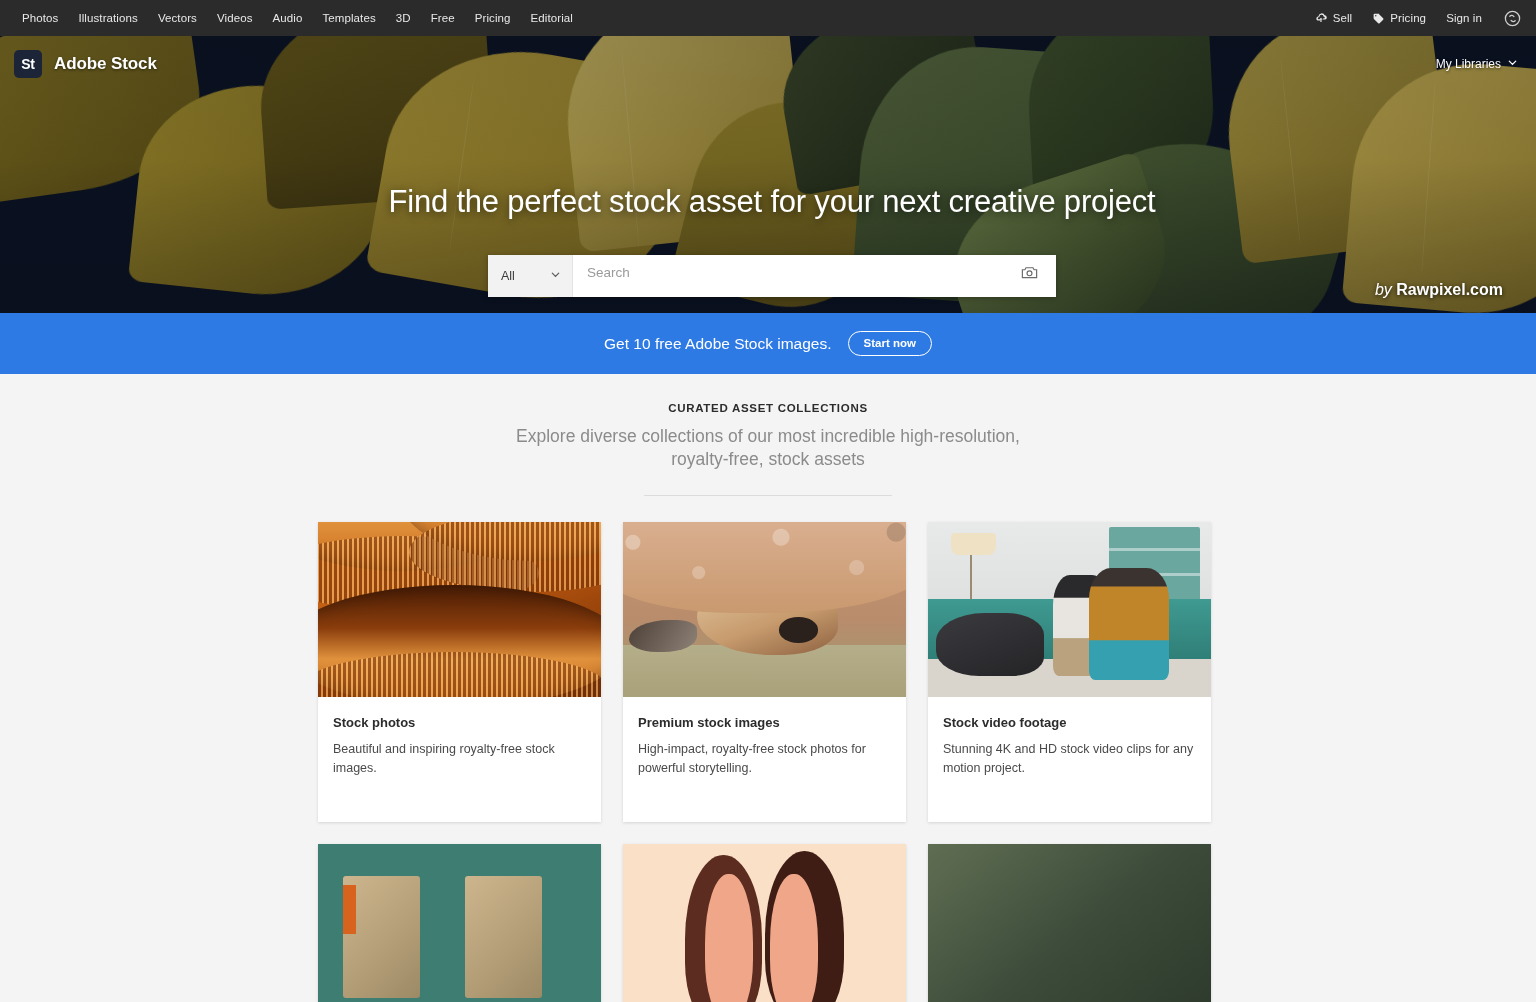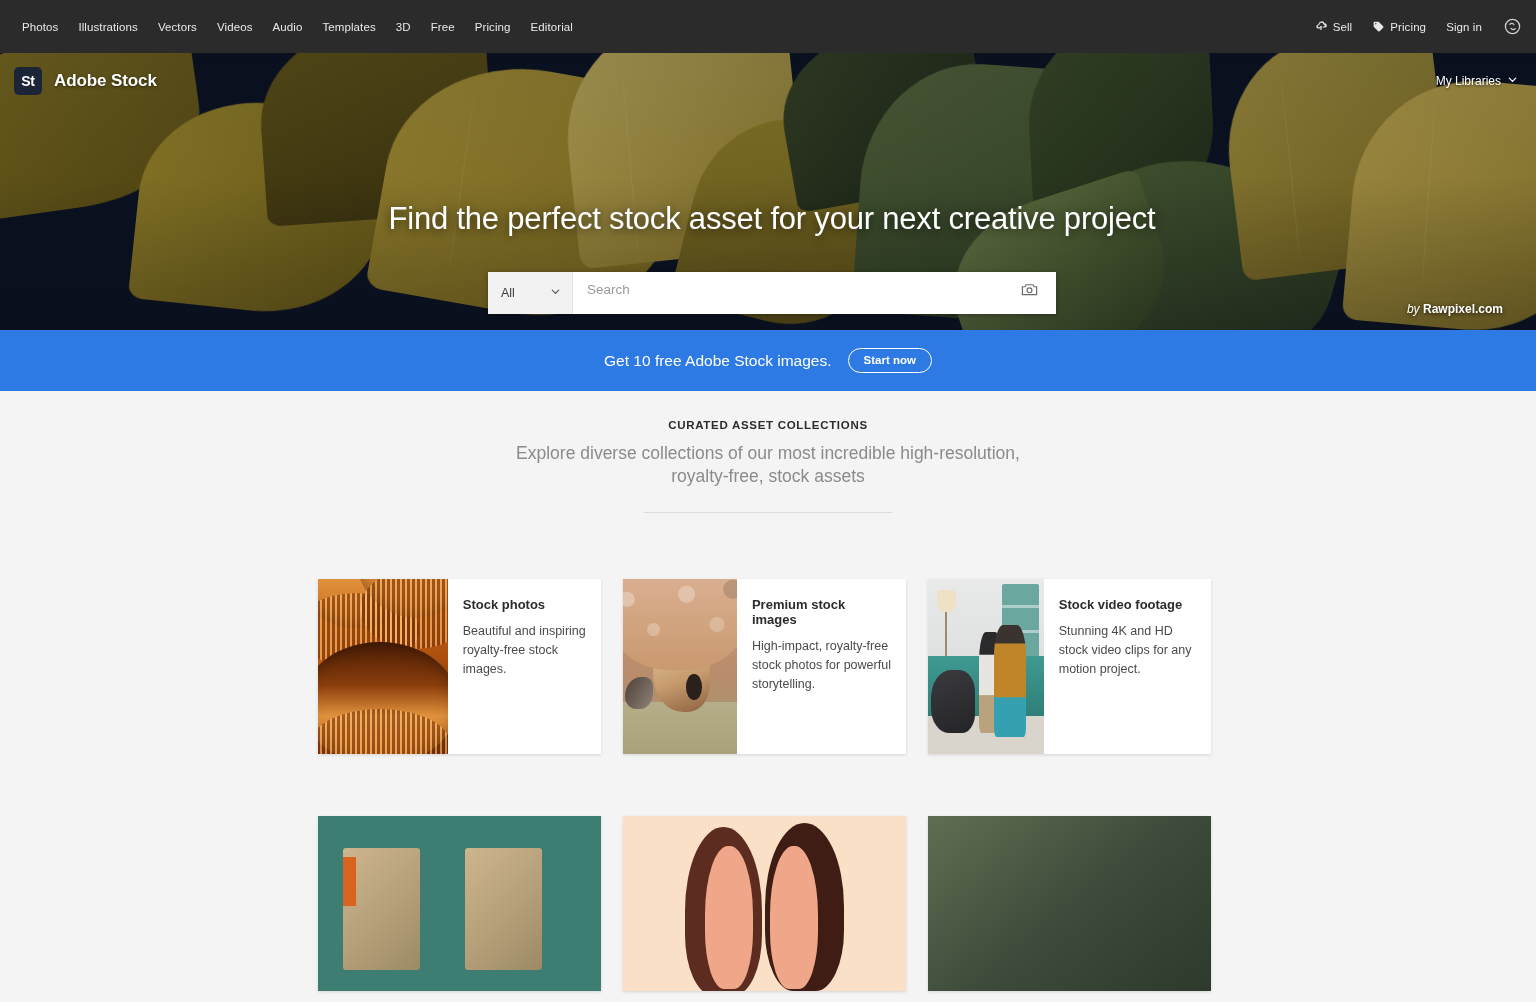--- a/index.html
+++ b/index.html
@@ -6,21 +6,21 @@
   html, body {
     width: 1536px; height: 1002px;
     background: #f4f4f4;
     font-family: "Liberation Sans", sans-serif;
     overflow: hidden;
   }
 
   
   .topnav {
     position: relative;
-    height: 53px;
+    height: 36px;
     background: #2b2b2b;
     display: flex;
     align-items: center;
     justify-content: space-between;
     padding: 0 14px 0 12px;
     z-index: 50;
   }
   .topnav-left { display: flex; align-items: center; gap: 0; }
   .topnav-link {
     color: #e8e8e8;
@@ -133,21 +133,21 @@
   .search-input::placeholder { color: #9a9a9a; }
   .camera-btn {
     width: 30px; height: 30px;
     display: flex; align-items: center; justify-content: center;
     cursor: pointer; margin-right: 2px;
   }
 
   .attribution {
     position: absolute;
     right: 33px; bottom: 14px;
-    color: #fff; font-size: 12px;
+    color: #fff; font-size: 16px;
     z-index: 6;
     text-shadow: 0 1px 4px rgba(0,0,0,0.8);
   }
   .attribution i { font-style: italic; font-weight: normal; }
   .attribution b { font-weight: bold; }
 
   
   .promo {
     height: 61px;
     background: #2d7ae5;
@@ -194,21 +194,21 @@
     margin: 26px auto 0;
     display: grid;
     grid-template-columns: repeat(3, 283px);
     gap: 22px;
   }
   .card {
     background: #fff;
     box-shadow: 0 1px 3px rgba(0,0,0,0.13);
     overflow: hidden;
     cursor: pointer;
-    display: flex; flex-direction: row; margin-top: 40px;
+    display: flex; flex-direction: column;
   }
   .card-img { width: 283px; height: 175px; position: relative; overflow: hidden; }
   .card-body { padding: 18px 15px 0; height: 125px; }
   .card-title { font-size: 13px; font-weight: bold; color: #2c2c2c; }
   .card-desc {
     margin-top: 10px;
     font-size: 12.5px; line-height: 1.5;
     color: #4a4a4a;
   }
   .card-row2 .card-img { height: 175px; }

